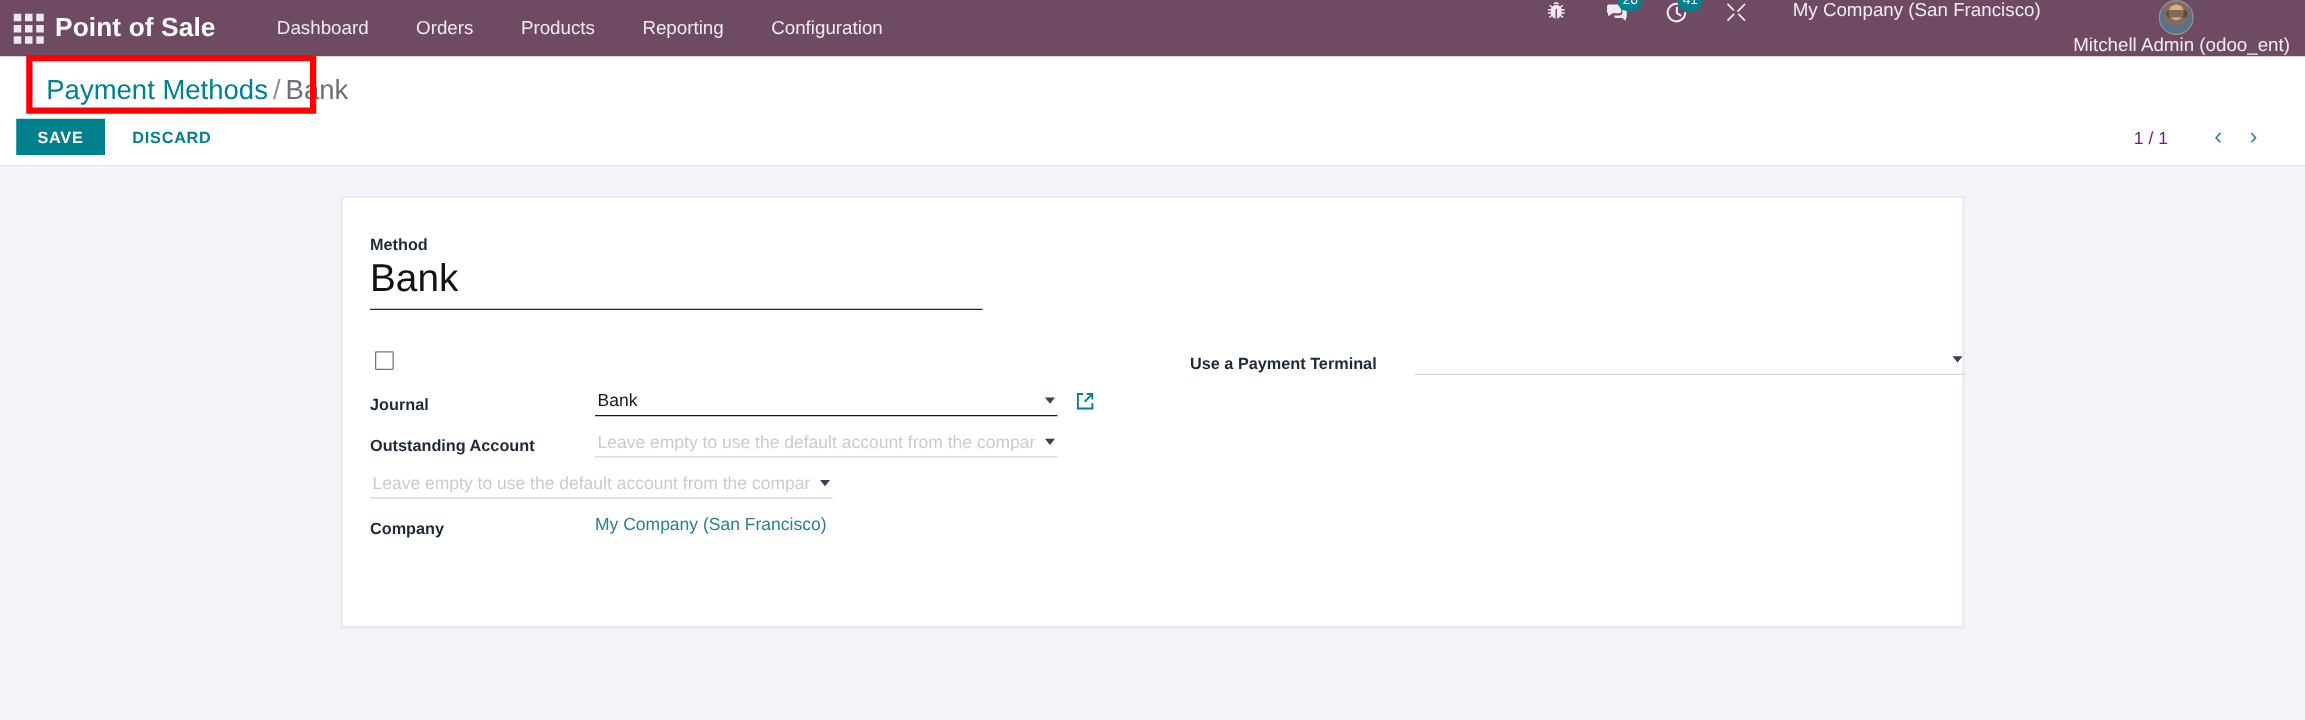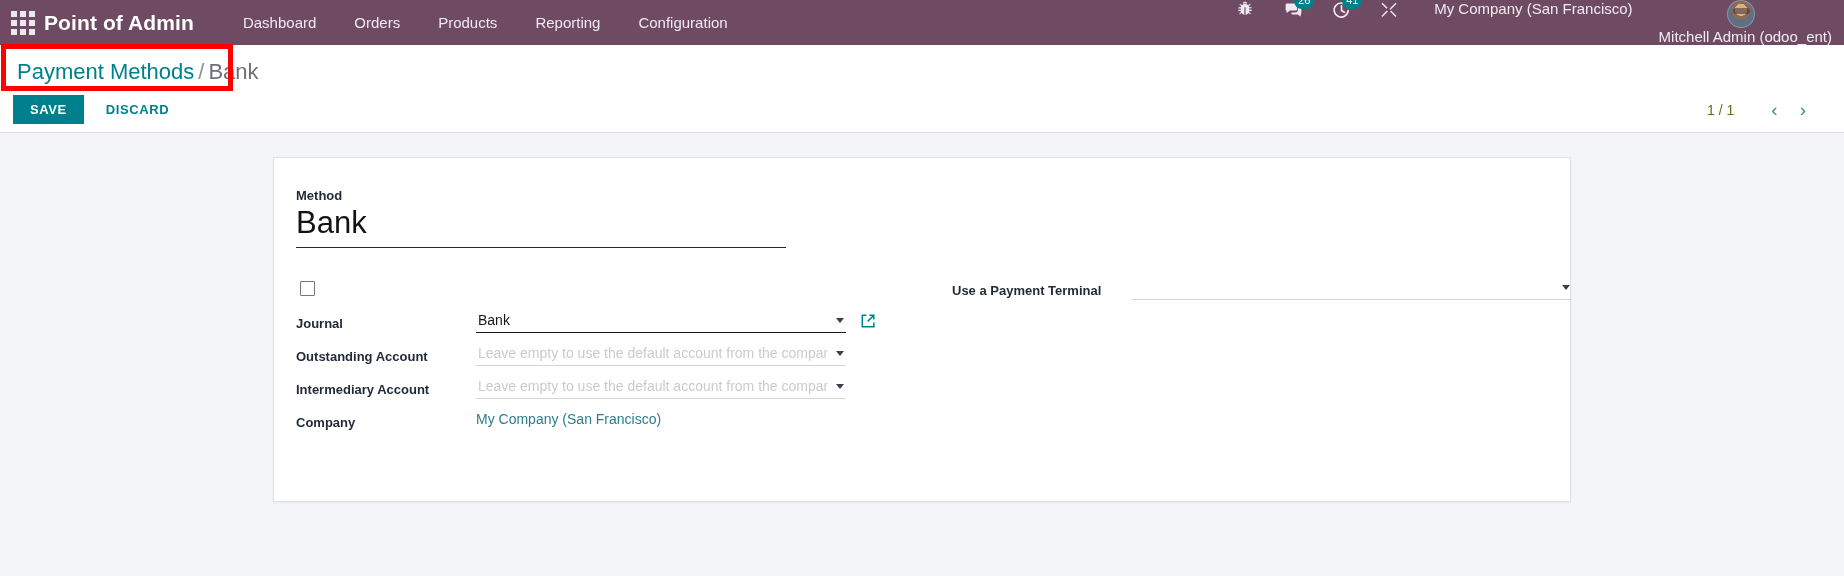--- a/index.html
+++ b/index.html
@@ -113,21 +113,21 @@
   .user-name { font-size: 15px; color: #F0EAF1; white-space: nowrap; }
 
   
   .control-panel {
     background: #ffffff;
     border-bottom: 1px solid #dfdfe4;
     padding-bottom: 4px;
   }
   .breadcrumb-row {
     padding: 14px 0 2px 17px;
-    display: flex; 
+    display: flex;  margin-left: 20px;
   }
   .bc-wrap {
     display: inline-block;
     position: relative;
   }
   .bc-highlight {
     position: absolute;
     left: -16px; top: -15px;
     width: 232px; height: 47px;
     border: 5px solid #FF0000;
@@ -164,21 +164,21 @@
     border: none;
     margin-left: 7px;
     cursor: pointer;
     font-family: inherit;
   }
   .pager {
     margin-left: auto;
     display: flex; align-items: center;
     padding-right: 10px;
   }
-  .pager-count { font-size: 14px; color: #4d7c0f; margin-right: 26px; white-space: nowrap; }
+  .pager-count { font-size: 14px; color: #701a75; margin-right: 26px; white-space: nowrap; }
   .pager-btn {
     color: #3F8995;
     font-size: 19px;
     padding: 0 11px;
     cursor: pointer;
     line-height: 1;
     user-select: none;
   }
 
   
@@ -309,21 +309,21 @@
       <i></i>
       <i></i>
       <i></i>
       <i></i>
       <i></i>
       <i></i>
       <i></i>
       <i></i>
   </div>
 
-  <div class="brand">Point of Admin</div>
+  <div class="brand">Point of Sale</div>
 
   <div class="menu-item">Dashboard</div>
   <div class="menu-item">Orders</div>
   <div class="menu-item">Products</div>
   <div class="menu-item">Reporting</div>
   <div class="menu-item">Configuration</div>
 
   <div class="nav-right">
 
     <div class="sys-icon">
@@ -423,21 +423,20 @@
           <div class="flabel">Outstanding Account</div>
           <div class="fvalue">
             <div class="select-line underline-light">
               <input class="sel-input" type="text" placeholder="Leave empty to use the default account from the company setting" style="">
               <span class="caret"></span>
             </div>
           </div>
         </div>
 
         <div class="frow">
-          <div class="flabel">Intermediary Account</div>
           <div class="fvalue">
             <div class="select-line underline-light">
               <input class="sel-input" type="text" placeholder="Leave empty to use the default account from the company setting" style="">
               <span class="caret"></span>
             </div>
           </div>
         </div>
 
         <div class="frow">
           <div class="flabel">Company</div>

